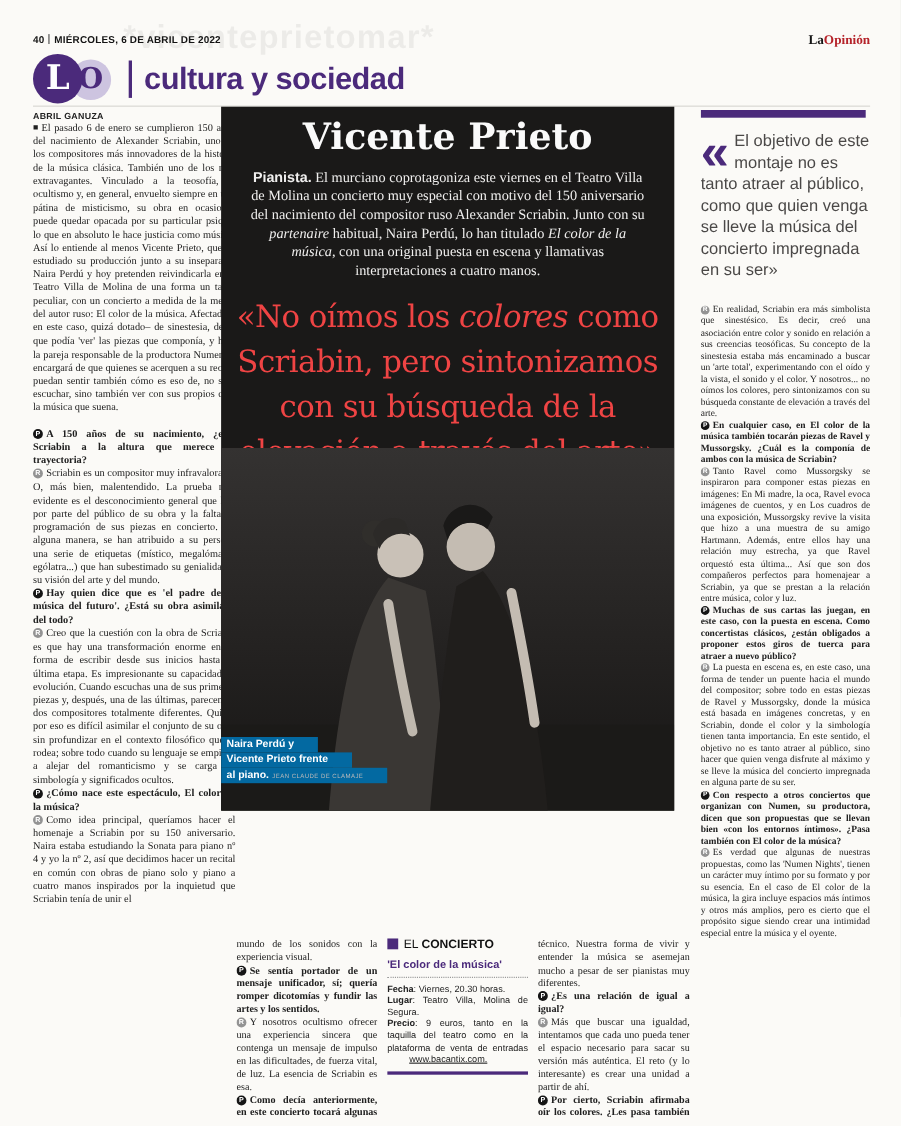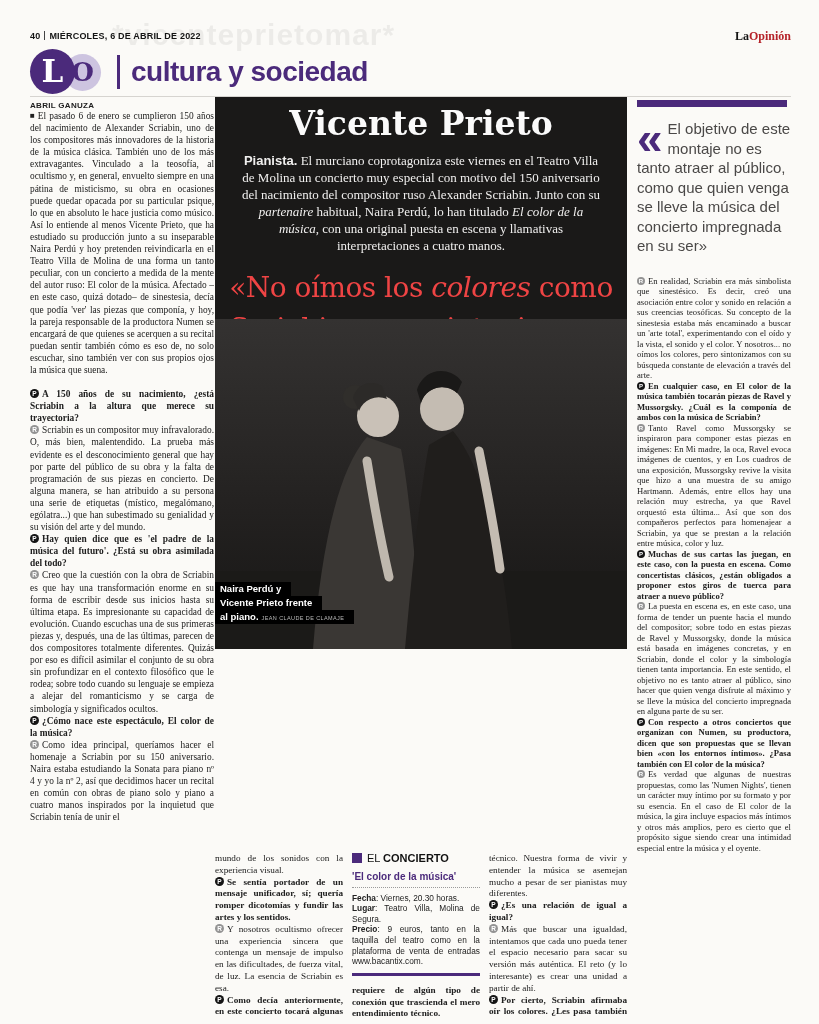--- a/index.html
+++ b/index.html
@@ -32,50 +32,50 @@
   .qicon,.aicon{display:inline-block;width:9px;height:9px;border-radius:50%;color:#fff;
      font:bold 6.5px/9px "Liberation Sans",sans-serif;text-align:center;margin-right:3px;vertical-align:1px;}
   .qicon{background:#151515;}
   .aicon{background:#939393;}
   .qp{font-weight:bold;}
   
   .left-col{position:absolute;left:30px;top:101px;width:184px;height:915px;overflow:hidden;
             font-size:9.4px;line-height:12.1px;color:#202020;}
   .left-col .gap{height:12px;}
   
-  .black-box{position:absolute;left:215px;top:97px;width:412px;height:552px;background:#1a1918;color:#fff;}
+  .black-box{position:absolute;left:201px;top:97px;width:412px;height:640px;background:#1a1918;color:#fff;}
   .headline{font:bold 33px "DejaVu Serif",serif;text-align:center;margin:7px 0 0 0;color:#fafafa;}
   .lead{margin:9px 25px 0 25px;text-align:center;font-size:13px;line-height:17px;color:#f0efee;}
   .lead b{font-family:"Liberation Sans",sans-serif;}
   .lead i{font-style:italic;}
   .bigquote{margin:13px 8px 0 8px;text-align:center;font-family:"DejaVu Serif",serif;
             font-size:28px;line-height:41px;color:#ef4444;letter-spacing:-.5px;}
   .bigquote i{font-style:italic;}
   .qdivider{width:80px;border-top:1px solid #7b7b7b;margin:12px auto 9px auto;}
   .subquote{margin:0 28px;text-align:center;font:12.5px/17px "Liberation Sans",sans-serif;color:#c6c5c4;}
   .subquote .arrow{color:#7a57b5;font-size:9px;margin-right:4px;vertical-align:1px;}
   
   .photo{position:absolute;left:0;bottom:0;width:412px;height:330px;overflow:hidden;}
   .caption{position:absolute;left:0;bottom:25px;font:bold 9.5px "Liberation Sans",sans-serif;color:#fff;}
-  .caption .line{display:table;background:#000000;padding:1px 10px 2px 5px;line-height:11px;}
+  .caption .line{display:table;background:#0369a1;padding:1px 22px 2px 5px;line-height:11px;}
   .caption .credit{font:normal 5.5px "Liberation Sans",sans-serif;color:#b9b9b9;letter-spacing:.4px;margin-left:3px;}
   
   .bcol{position:absolute;top:853px;height:165px;overflow:hidden;font-size:9.2px;line-height:11.8px;color:#202020;}
   .bcol1{left:215px;width:128px;}
   .bcol2{left:352px;width:128px;}
   .bcol3{left:489px;width:138px;}
   
   .cbox{border-bottom:3px solid #4b2a7b;padding:0 0 6px 0;margin-bottom:9px;font-family:"Liberation Sans",sans-serif;}
   .cbox-head{font-size:11px;color:#111;margin-bottom:4px;}
   .cbox-head .sq{display:inline-block;width:10px;height:10px;background:#4b2a7b;margin-right:5px;vertical-align:-1px;}
   .cbox-head .b{font-weight:bold;}
   .cbox-title{color:#4b2a7b;font-weight:bold;font-size:10px;padding:2px 0 4px 0;border-bottom:1px dotted #9a9a9a;margin-bottom:5px;}
   .cbox-row{font-size:8.3px;line-height:10.6px;color:#222;}
   .cbox-row b{font-weight:bold;}
-  .cbox-link{}
+  .cbox-link{text-decoration:underline;margin-left:20px;}
   
   .right-col{position:absolute;left:637px;top:100px;width:154px;height:920px;overflow:hidden;}
   .pbar{width:150px;height:7px;background:#4b2a7b;margin-bottom:12px;}
   .pullquote{font:15px/19.5px "Liberation Sans",sans-serif;color:#4a4847;margin-bottom:20px;}
   .pullquote .gmark{float:left;font:bold 46px/34px "Liberation Sans",sans-serif;color:#4b2a7b;margin:2px 5px 0 0;}
   .rtext{font-size:8.6px;line-height:10.5px;color:#202020;text-align:justify;}
   .rtext .qicon,.rtext .aicon{width:8px;height:8px;line-height:8px;font-size:6px;}
 </style>
 </head>
 <body>
@@ -170,21 +170,20 @@
   </div>
 
   <div class="bcol bcol2 jtext">
     <div class="cbox">
       <div class="cbox-head"><span class="sq"></span><span>EL</span> <span class="b">CONCIERTO</span></div>
       <div class="cbox-title">'El color de la música'</div>
       <div class="cbox-row"><b>Fecha</b><span>: Viernes, 20.30 horas.</span></div>
       <div class="cbox-row"><b>Lugar</b><span>: Teatro Villa, Molina de Segura.</span></div>
       <div class="cbox-row"><b>Precio</b><span>: 9 euros, tanto en la taquilla del teatro como en la plataforma de venta de entradas </span><span class="cbox-link">www.bacantix.com.</span></div>
     </div>
-    <p class="qp">requiere de algún tipo de conexión que trascienda el mero entendimiento técnico.</p>
 
   </div>
 
   <div class="bcol bcol3 jtext">
     <p>técnico. Nuestra forma de vivir y entender la música se asemejan mucho a pesar de ser pianistas muy diferentes.</p>
     <p class="qp"><span class="qicon">P</span><span>¿Es una relación de igual a igual?</span></p>
     <p><span class="aicon">R</span><span>Más que buscar una igualdad, intentamos que cada uno pueda tener el espacio necesario para sacar su versión más auténtica. El reto (y lo interesante) es crear una unidad a partir de ahí.</span></p>
     <p class="qp"><span class="qicon">P</span><span>Por cierto, Scriabin afirmaba oír los colores. ¿Les pasa también a ustedes?</span></p>
   </div>
 

